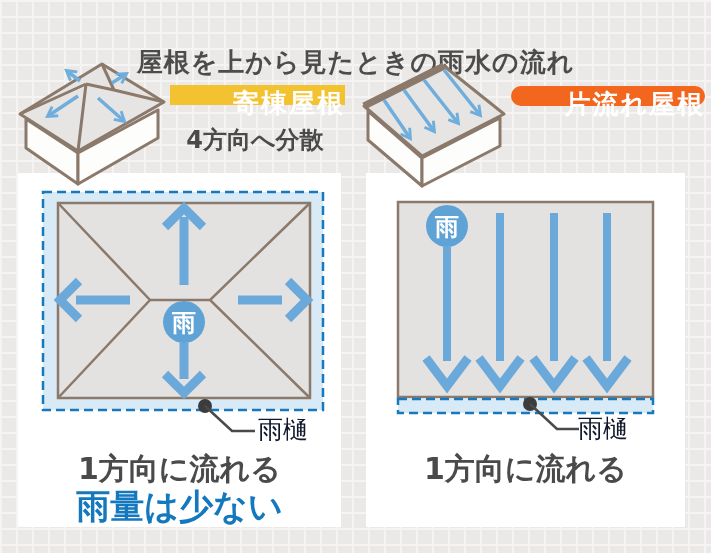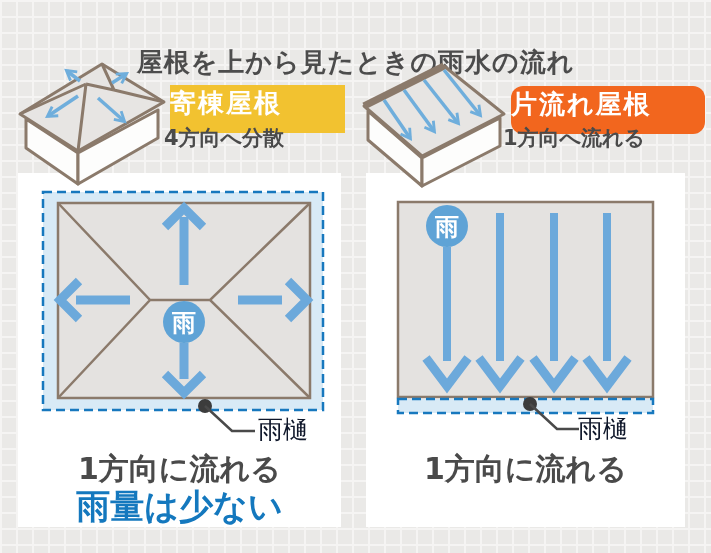--- a/index.html
+++ b/index.html
@@ -11,29 +11,29 @@
       linear-gradient(#f5f4f3 2px, transparent 2px),
       linear-gradient(90deg, #f5f4f3 2px, transparent 2px);
     background-size: 16px 16px;
   }
   .title {
     position: absolute; left: 0; right: 0; top: 17;
     top: 17px; text-align: center;
     font-size: 26px; font-weight: bold; color: #4c4c4c; letter-spacing: 1px; margin-top: 28px;
   }
   .badge {
-    position: absolute; height: 48px; line-height: 36px;
-    text-align: left; color: #ffffff; font-size: 26px; font-weight: bold;
+    position: absolute; height: 20px; line-height: 36px;
+    text-align: right; color: #ffffff; font-size: 26px; font-weight: bold;
     letter-spacing: 2px;
   }
   .badge-hip   { left: 170px; top: 85px; width: 175px; }
   .badge-shed  { left: 511px; top: 86px; width: 194px; }
   .subtitle {
-    position: absolute; text-align: left;
-    font-size: 21px; font-weight: bold; color: #4a4a4a;
+    position: absolute; text-align: center;
+    font-size: 24px; font-weight: bold; color: #4a4a4a;
   }
   .subtitle-hip  { left: 164px; top: 124px; width: 182px; }
   .subtitle-shed { left: 503px; top: 124px; width: 208px; }
   .house { position: absolute; z-index: 3; }
   .house-hip  { left: 12px;  top: 58px; }
   .house-shed { left: 356px; top: 58px; }
   .panel { position: absolute; top: 173px; height: 354px; background: #ffffff; z-index: 1; }
   .panel-left  { left: 18px;  width: 323px; }
   .panel-right { left: 366px; width: 319px; }
   .panel svg.diagram { position: absolute; left: 0; top: 0; }
@@ -91,21 +91,20 @@
       <line x1="48" y1="32" x2="78" y2="73" marker-end="url(#vhB)"></line>
       <line x1="68" y1="22" x2="102" y2="65" marker-end="url(#vhB)"></line>
       <line x1="88" y1="12" x2="124" y2="57" marker-end="url(#vhB)"></line>
     </g>
   </svg>
 
   <div class="badge badge-hip" style="background-color: rgb(242, 194, 48);">寄棟屋根</div>
   <div class="subtitle subtitle-hip">4方向へ分散</div>
 
   <div class="badge badge-shed" style="background-color: rgb(242, 102, 30); border-radius: 12px;">片流れ屋根</div>
-  <div class="subtitle subtitle-shed">1方向へ流れる</div>
 
   <div class="panel panel-left">
     <svg class="diagram" width="323" height="354" viewBox="0 0 323 354">
       <rect x="25" y="19" width="280" height="218" fill="#D8EAF6" stroke="#1778BE" stroke-width="2.5" stroke-dasharray="9 5"></rect>
       <rect x="40" y="30" width="252" height="195" fill="#E4E2E0" stroke="#8B7A6B" stroke-width="2.5"></rect>
       <path d="M40,30 L132,127 L40,225 M292,30 L192,127 L292,225 M132,127 L192,127" fill="none" stroke="#8B7A6B" stroke-width="2.5"></path>
       <g stroke="#6CA9DB" stroke-width="9" fill="none">
         <line x1="166" y1="112" x2="166" y2="44"></line>
         <polyline points="147,54 166,35 185,54"></polyline>
         <line x1="166" y1="170" x2="166" y2="206"></line>

